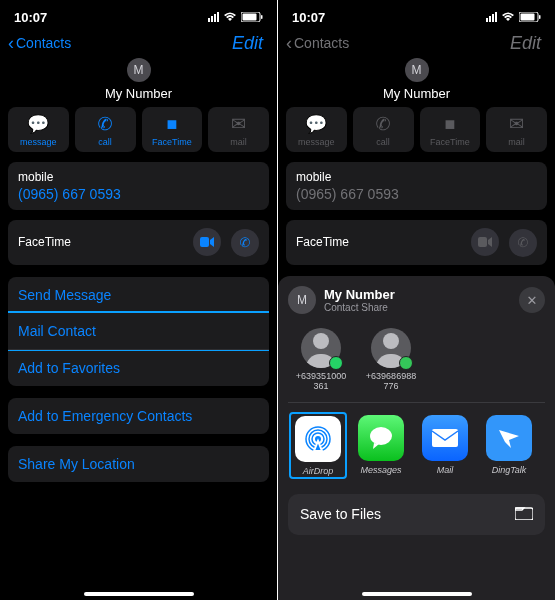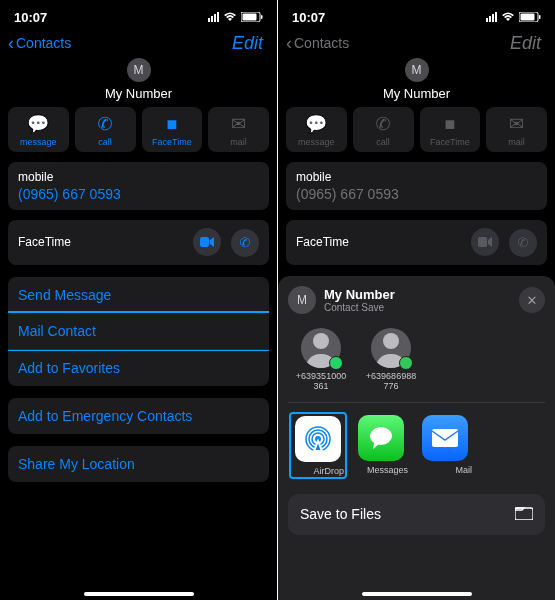--- a/index.html
+++ b/index.html
@@ -46,21 +46,21 @@
   .sheet-contacts { display: flex; gap: 16px; padding: 14px 6px 10px 6px; border-bottom: 0.5px solid #3a3a3e; }
   .sc { text-align: center; width: 54px; }
   .sc-avatar { width: 40px; height: 40px; border-radius: 50%; background: #5a5a5e; margin: 0 auto 4px; position: relative; display:flex; align-items:flex-end; justify-content:center; overflow:hidden; }
   .sc-avatar::before { content:""; width: 16px; height:16px; background:#bcbcc0; border-radius:50%; position:absolute; top:5px; }
   .sc-avatar::after { content:""; width: 30px; height:20px; background:#bcbcc0; border-radius:14px 14px 0 0; position:absolute; bottom:-6px; }
   .badge { position: absolute; bottom: -2px; right: -2px; width: 14px; height: 14px; border-radius: 50%; z-index:2; border:1px solid #232225; }
   .badge.whatsapp { background: #25d366; }
   .badge.msg { background: #34c759; }
   .sc-label { font-size: 9px; color: #c8c8cc; line-height: 1.1; word-break: break-all; }
   .sheet-apps { display: flex; gap: 10px; padding: 12px 4px 6px 4px; }
-  .app { text-align: right; width: 54px; }
+  .app { text-align: center; width: 54px; font-style: italic; }
   .app-icon { width: 46px; height: 46px; border-radius: 10px; margin: 0 auto 4px; display: flex; align-items: center; justify-content: center; font-size: 24px; color: #fff; }
   .app-label { font-size: 9px; color: #c8c8cc; }
   .app.highlight { border: 2px solid #0aa0ff; border-radius: 4px; padding: 1px; margin: -3px; width: 58px; padding-top:2px; }
   .airdrop { background: #fff; color: #0a84ff; }
   .airdrop svg { width:30px; height:30px; }
   .messages { background: linear-gradient(#5df777,#0ac01e); }
   .mail { background: linear-gradient(#3a9cff,#0a64ff); }
   .dingtalk { background: #3296fa; }
   .save-card { background: #2e2d31; border-radius: 10px; margin: 12px 0 0 0; padding: 12px 12px; display: flex; justify-content: space-between; align-items: flex-start; font-size: 14px; color: #fff; }
   .edit-actions { color: #0a84ff; font-size: 14px; padding: 12px 12px 0 12px; }
@@ -217,21 +217,21 @@
         <span class="circle-btn dim">✆</span>
       </span>
     </div>
   </div>
 
   <div class="share-sheet">
     <div class="sheet-header">
       <div class="sheet-avatar">M</div>
       <div>
         <div class="sheet-title">My Number</div>
-        <div class="sheet-sub">Contact Save</div>
+        <div class="sheet-sub">Contact Share</div>
       </div>
       <div class="close-btn">
           <span>✕</span>
         </div>
     </div>
     <div class="sheet-contacts">
       <div class="sc">
         <div style="position:relative; width:40px; margin:0 auto 4px;">
             <div class="sc-avatar"></div>
             <div class="badge whatsapp"></div>
@@ -270,20 +270,28 @@
       </div>
       <div class="app">
         <div class="app-icon mail">
             <svg width="30" height="22" viewBox="0 0 30 22">
               <rect x="2" y="2" width="26" height="18" rx="2" fill="#fff"></rect>
               <path d="M2 4 L15 13 L28 4" fill="none" stroke="#1e7dff" stroke-width="1.5"></path>
             </svg>
           </div>
         <div class="app-label">Mail</div>
       </div>
+      <div class="app">
+        <div class="app-icon dingtalk">
+            <svg width="28" height="28" viewBox="0 0 28 28">
+              <path d="M4 6 L24 12 L14 16 L16 24 L10 18 L4 6 Z" fill="#fff"></path>
+            </svg>
+          </div>
+        <div class="app-label">DingTalk</div>
+      </div>
     </div>
     <div class="save-card">
       <span>Save to Files</span>
       <span><svg width="18" height="14" viewBox="0 0 18 14">
             <rect x="0" y="2" width="18" height="12" rx="2" fill="none" stroke="#fff" stroke-width="1.3"></rect>
             <path d="M0 4 L7 4 L9 2 L0 2 Z" fill="none" stroke="#fff" stroke-width="1.3"></path>
           </svg></span>
     </div>
   </div>
   <div class="home-ind"></div>

